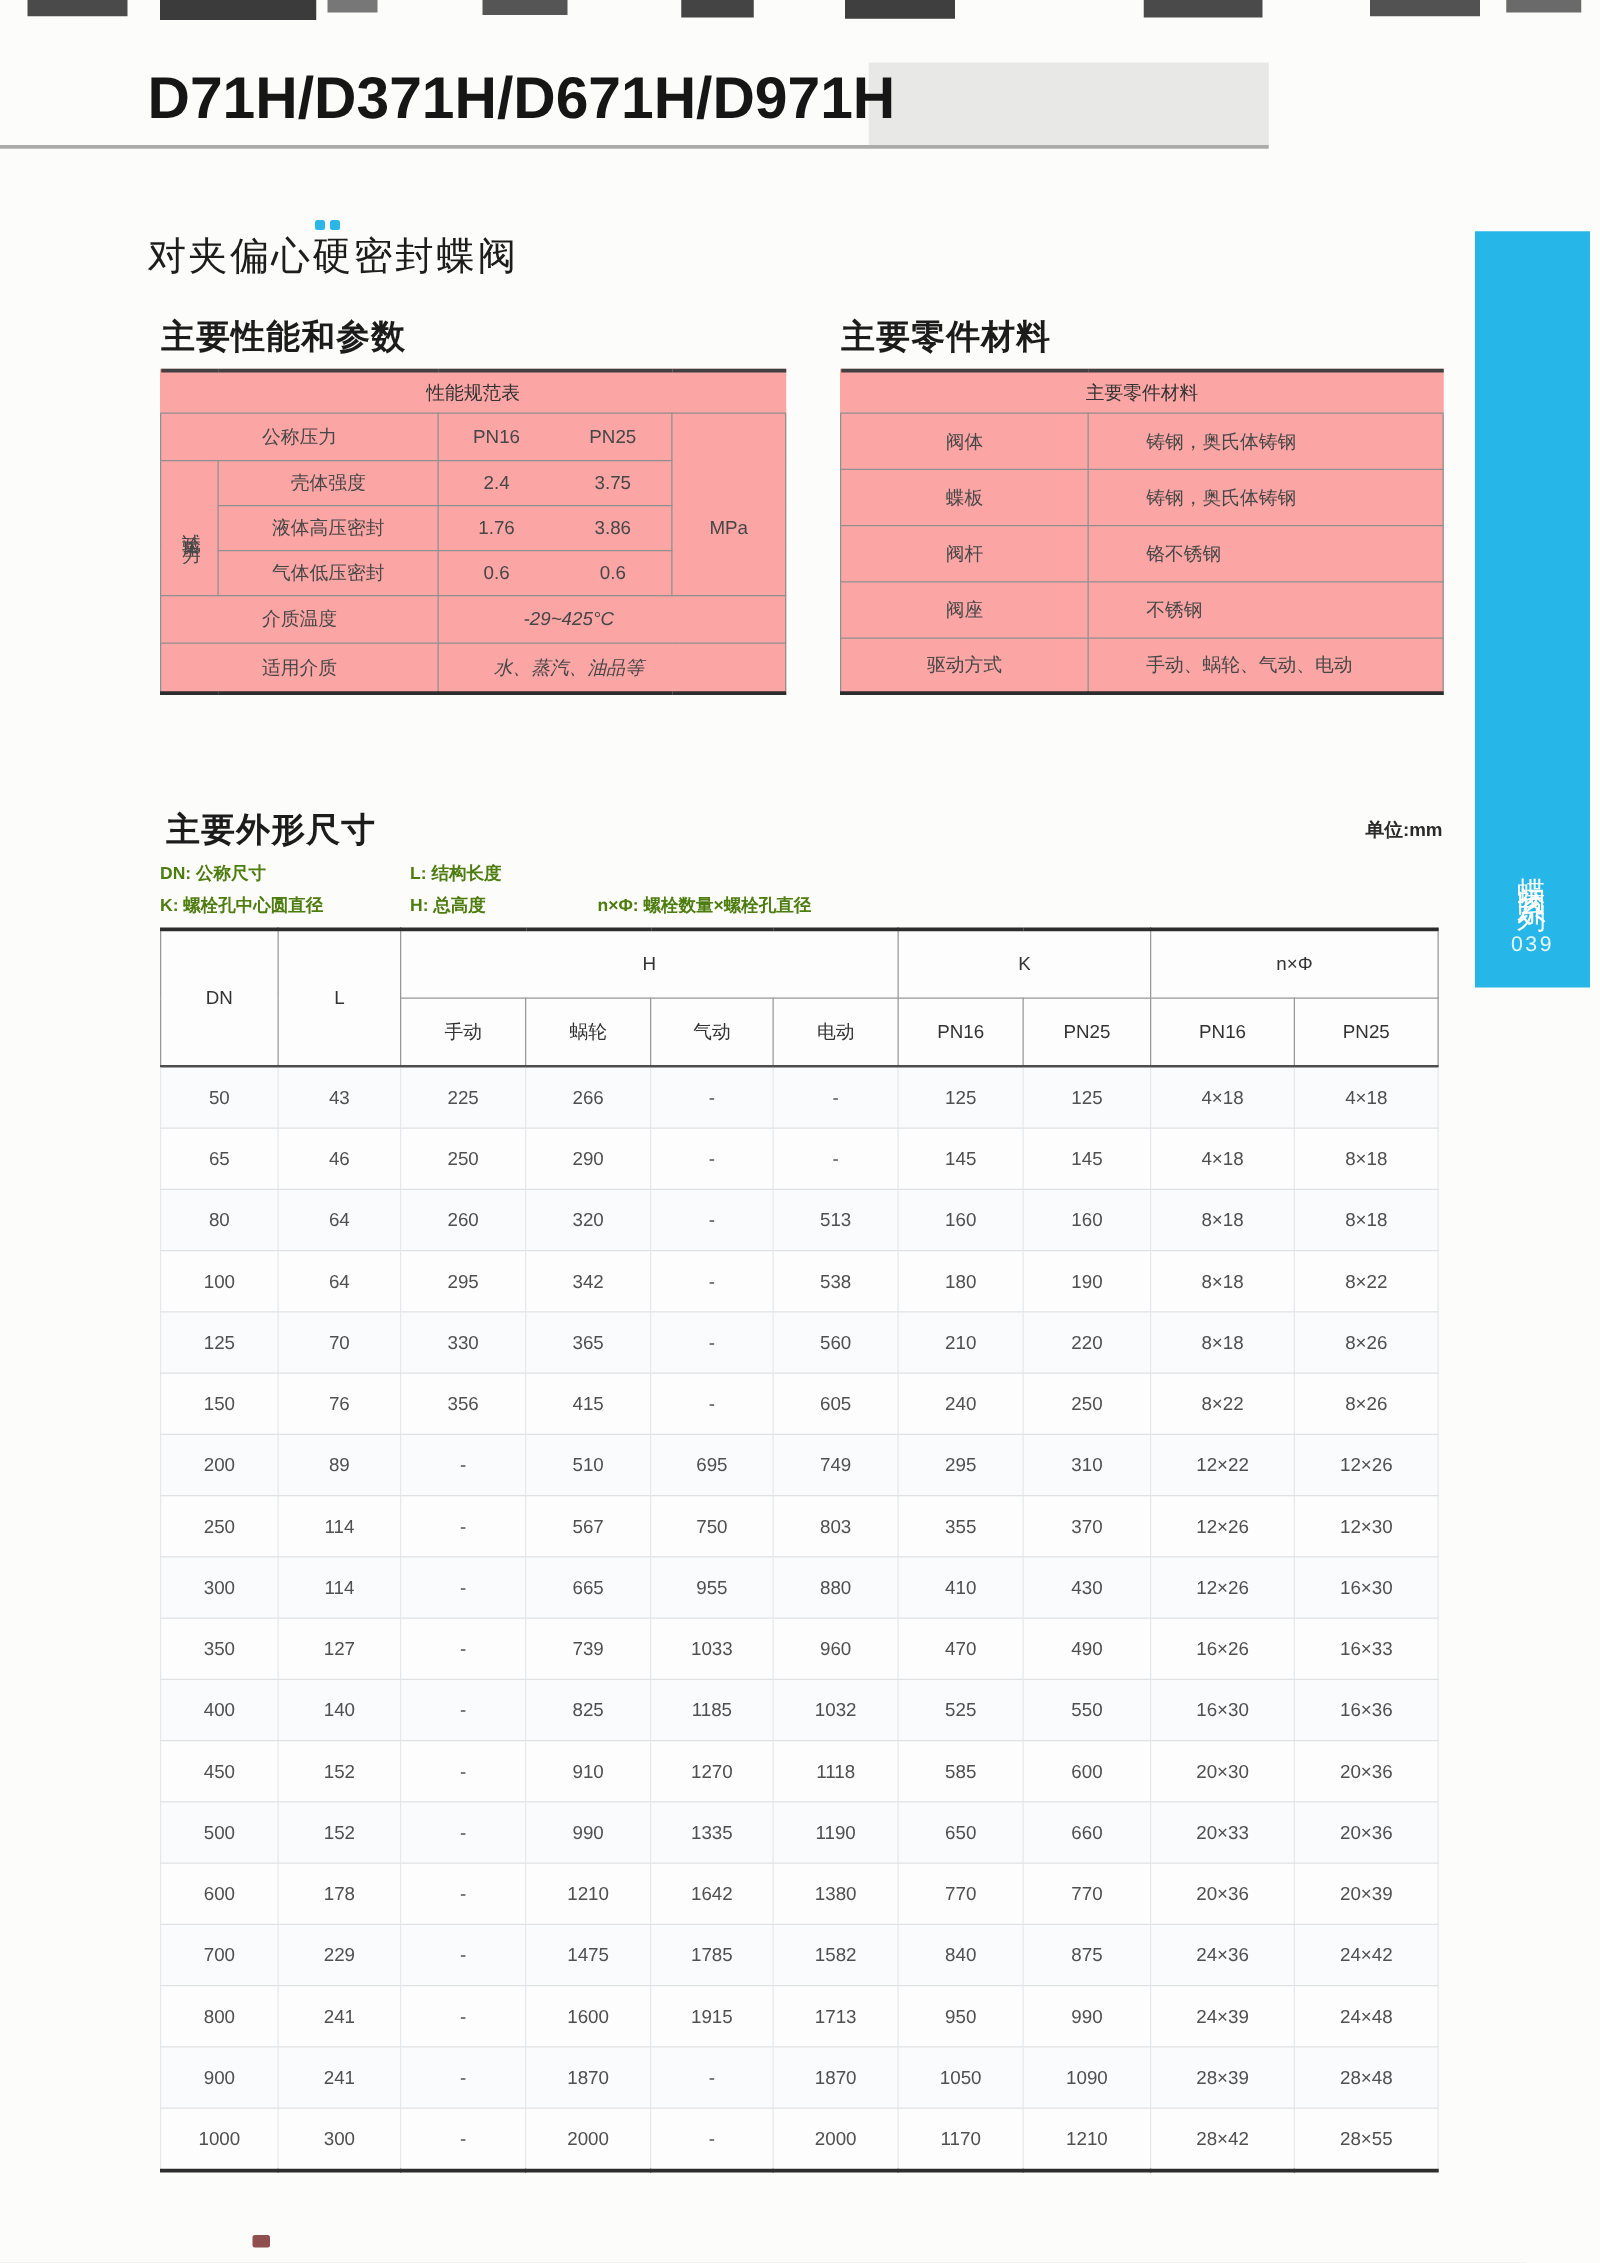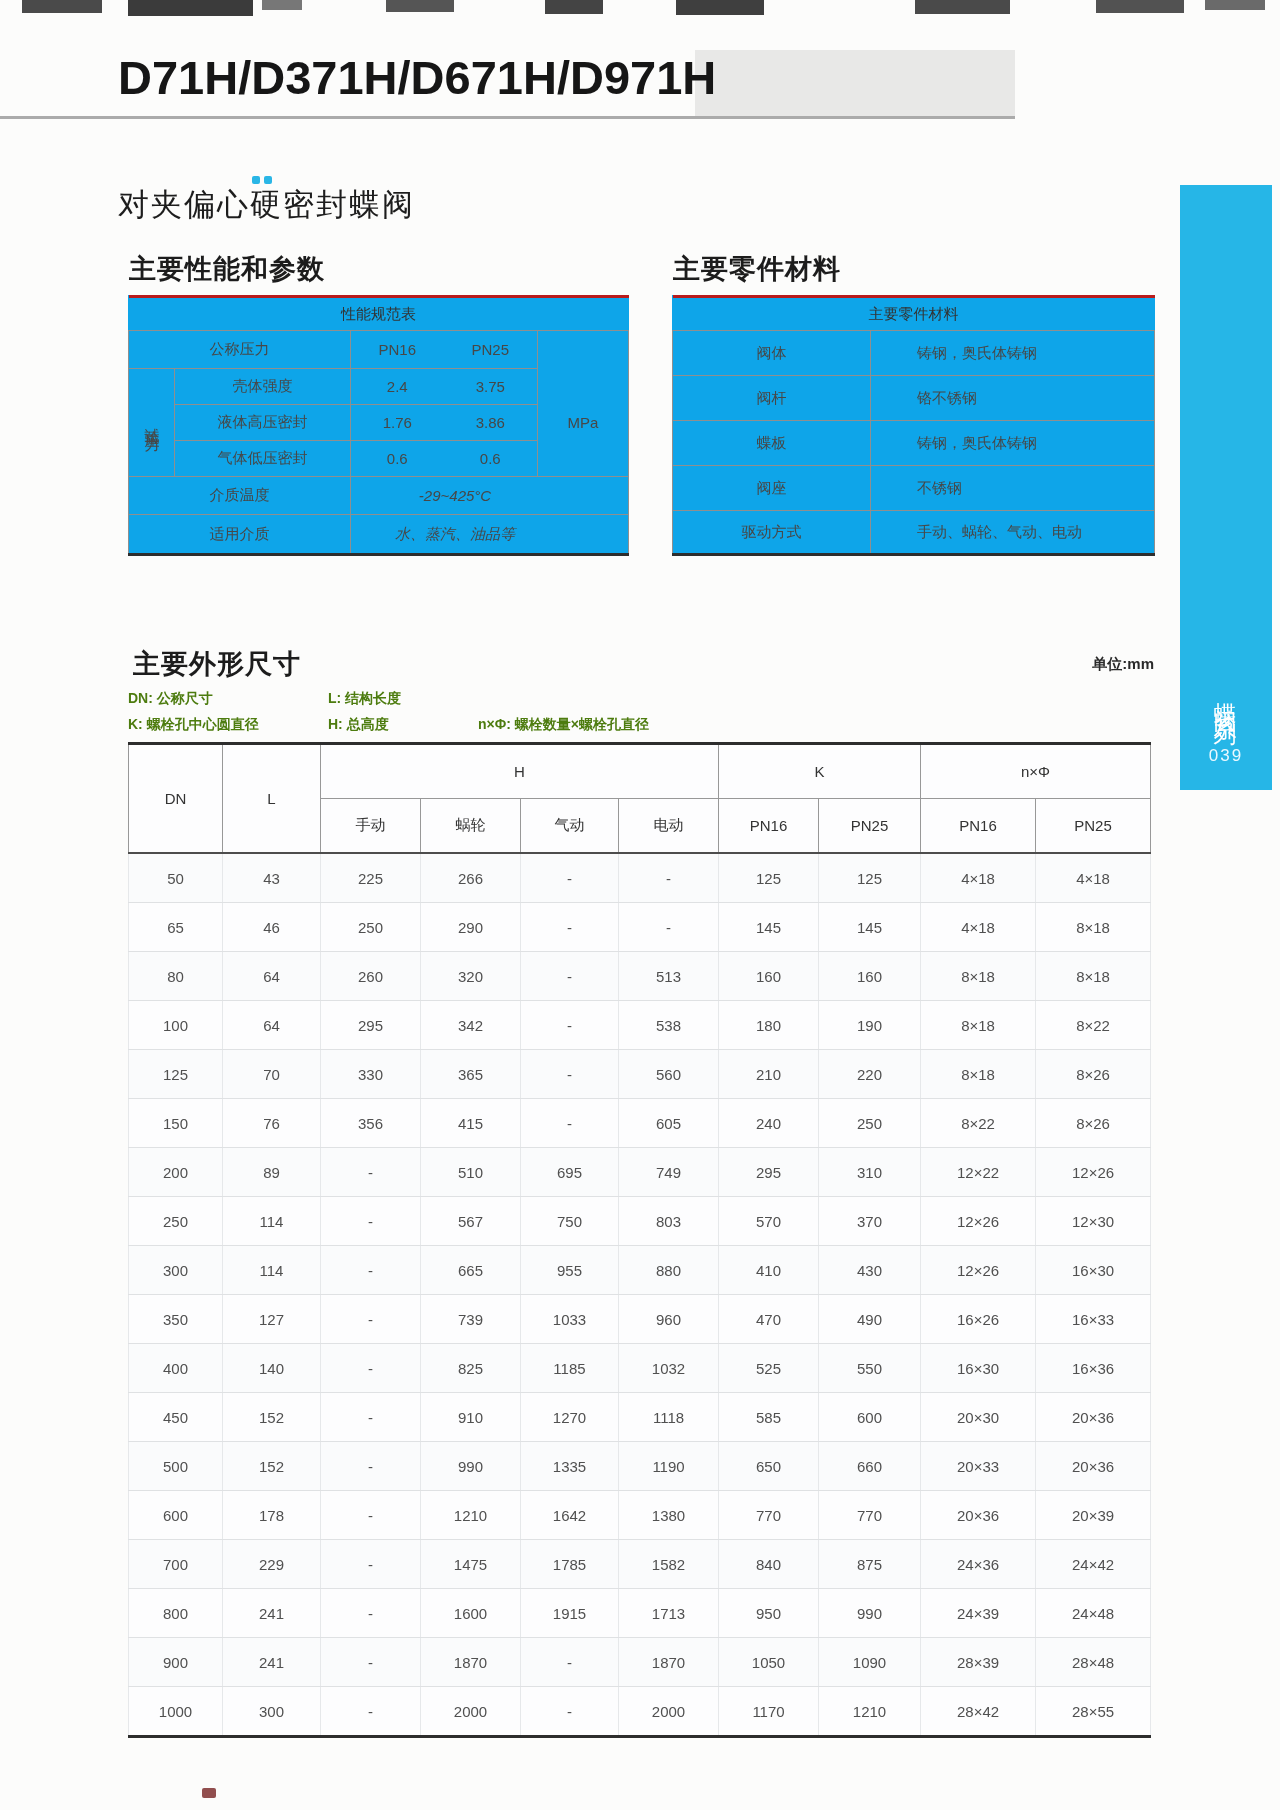--- a/index.html
+++ b/index.html
@@ -33,21 +33,21 @@
   .sec-mat{left:672px;top:250px;}
   .sec-dim{left:132px;top:645px;}
   .unit-note{position:absolute;top:655px;left:954px;width:200px;text-align:right;
              font-size:15px;font-weight:600;color:#2a2a2a;}
 
   
   .legend-item{position:absolute;font-size:14px;font-weight:700;color:#4d7c0f;white-space:nowrap;}
 
   
   table{border-collapse:collapse;table-layout:fixed;}
-  .tbl{position:absolute;border-top:3px solid #b91c1c;border-bottom:3px solid #2d2d2d;background:#0ea5e9;}
+  .tbl{position:absolute;border-top:3px solid #404040;border-bottom:3px solid #2d2d2d;background:#fca5a5;}
   .tbl td{border:1px solid #8f8f8f;font-size:15px;color:#474747;text-align:center;vertical-align:middle;
           overflow:hidden;white-space:nowrap;}
   .tbl tr.title-row td{border-left:none;border-right:none;border-top:none;color:#333;font-size:15px;}
   .perf{left:128px;top:295px;width:500px;}
   .perf td.pn16{border-right:none;}
   .perf td.pn25{border-left:none;}
   .perf td.vlabel span{writing-mode:vertical-rl;text-orientation:upright;letter-spacing:3px;font-size:15px;}
   .perf td.mpa-empty{border-bottom:none;}
   .perf td.unit{border-top:none;}
   .perf td.spanval{padding-right:70px;font-style:italic;}
@@ -157,26 +157,26 @@
       </colgroup>
     <tbody>
         <tr class="title-row h34">
           <td colspan="2">主要零件材料</td>
         </tr>
     <tr class="h45">
       <td>阀体</td>
       <td class="val">铸钢，奥氏体铸钢</td>
     </tr>
     <tr class="h45">
+      <td>蝶板</td>
+      <td class="val">铸钢，奥氏体铸钢</td>
+    </tr>
+    <tr class="h45">
       <td>阀杆</td>
       <td class="val">铬不锈钢</td>
-    </tr>
-    <tr class="h45">
-      <td>蝶板</td>
-      <td class="val">铸钢，奥氏体铸钢</td>
     </tr>
     <tr class="h45">
       <td>阀座</td>
       <td class="val">不锈钢</td>
     </tr>
     <tr class="h44">
       <td>驱动方式</td>
       <td class="val">手动、蜗轮、气动、电动</td>
     </tr>
   </tbody>
@@ -313,21 +313,21 @@
           <td>12×22</td>
           <td>12×26</td>
         </tr>
         <tr>
           <td>250</td>
           <td>114</td>
           <td>-</td>
           <td>567</td>
           <td>750</td>
           <td>803</td>
-          <td>570</td>
+          <td>355</td>
           <td>370</td>
           <td>12×26</td>
           <td>12×30</td>
         </tr>
         <tr>
           <td>300</td>
           <td>114</td>
           <td>-</td>
           <td>665</td>
           <td>955</td>

